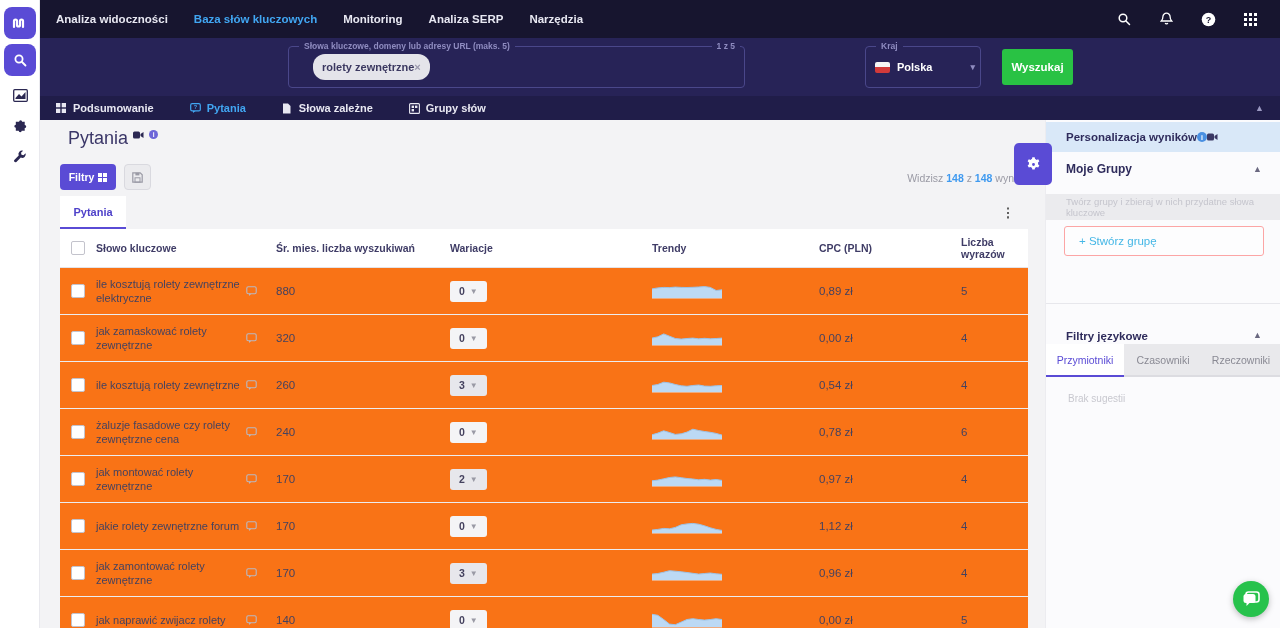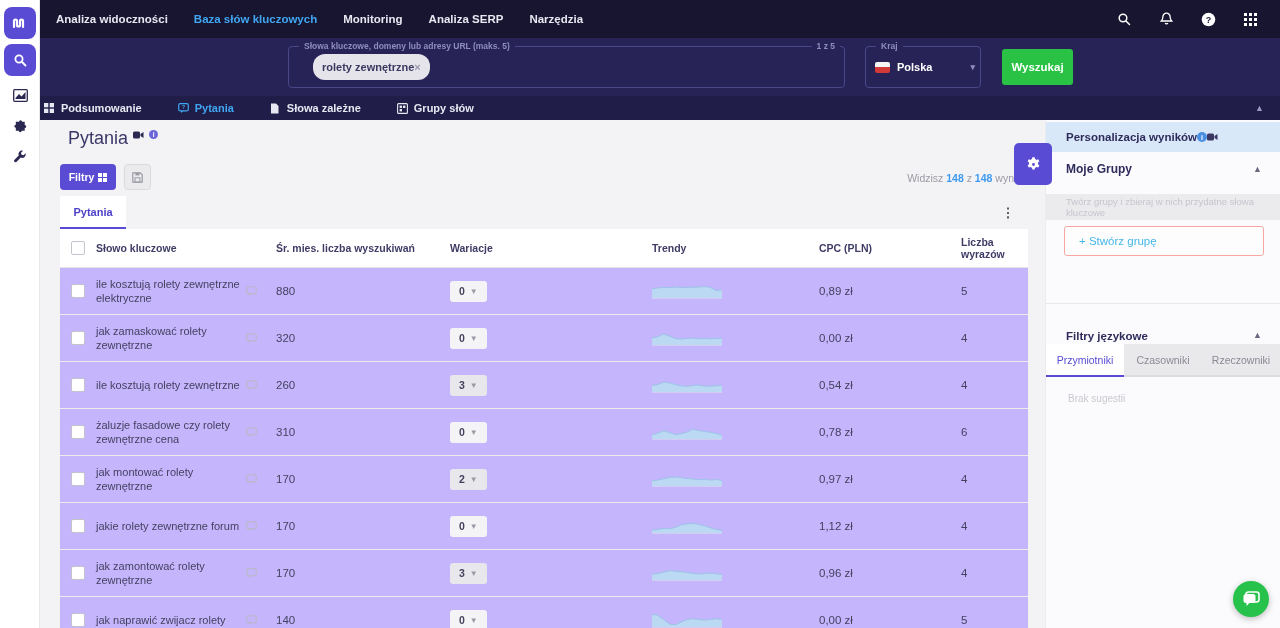--- a/index.html
+++ b/index.html
@@ -22,37 +22,37 @@
   #topnav-right { margin-left:auto; display:flex; align-items:center; gap:26px; padding-right:22px; }
   .top-ico { width:16px; height:16px; display:flex; align-items:center; justify-content:center; color:#ffffff; }
 
   
   #search-panel { position:absolute; left:40px; top:38px; width:1240px; height:58px; background:#272357; z-index:19; }
   .fieldset { position:absolute; border:1px solid #4a478a; border-radius:4px; }
   .fieldset .legend { position:absolute; top:-6px; left:10px; background:#272357; padding:0 5px;
     font-size:8.5px; color:#8f8cc0; font-weight:bold; white-space:nowrap; }
   .fieldset .legend-right { position:absolute; top:-6px; right:4px; background:#272357; padding:0 5px;
     font-size:8.5px; color:#8f8cc0; font-weight:bold; }
-  #kw-fieldset { left:248px; top:8px; width:557px; height:42px;text-align:center; }
+  #kw-fieldset { left:248px; top:8px; width:457px; height:42px;text-align:center; }
   .kw-tag { position:absolute; left:24px; top:7px; height:26px; background:#e4e4ea; border-radius:12px;
     display:flex; align-items:center; padding:0 9px; gap:0; font-size:11px; color:#3b3860; font-weight:bold; }
   .kw-tag .x { color:#9a98ad; font-size:11px; cursor:pointer; }
   #country-fieldset { left:825px; top:8px; width:116px; height:42px; }
   .country-inner { position:absolute; left:9px; top:0; height:100%; display:flex; align-items:center; gap:7px;
     font-size:11px; color:#ffffff; font-weight:bold; width:100px; }
   .flag { width:15px; height:11px; border-radius:2px; overflow:hidden; display:inline-block; }
   .flag .w { height:50%; background:#f5f5f5; } .flag .r { height:50%; background:#d23a3a; }
   .chev { margin-left:auto; color:#8f8cc0; font-size:9px; }
   #search-btn { position:absolute; left:962px; top:11px; width:71px; height:36px; background:#29c244;
     border:none; border-radius:3px; color:#fff; font-size:11.5px; font-weight:bold; cursor:pointer;
     font-family:"Liberation Sans", sans-serif; }
 
   
   #section-tabs { position:absolute; left:40px; top:96px; width:1240px; height:24px; background:#201d49;
-    display:flex; align-items:center; padding-left:4px; z-index:18; }
+    display:flex; align-items:center; padding-left:16px; z-index:18; }
   .sec-tab { display:flex; align-items:center; gap:6px; color:#e8e8f2; font-size:11px; font-weight:bold;
     margin-right:36px; cursor:pointer; }
   .sec-tab.active { color:#41a6f2; }
   .sec-ico { width:11px; height:11px; display:flex; align-items:center; }
   #tabs-collapse { margin-left:auto; padding-right:16px; color:#9b99c2; font-size:9px; cursor:pointer; }
 
   
   #content { position:absolute; left:40px; top:120px; width:1005px; height:508px; background:#f3f3f5; }
   #page-title-row { position:absolute; left:28px; top:8px; display:flex; align-items:flex-start; gap:5px; }
   #page-title { font-size:18px; color:#3b3768; }
@@ -69,21 +69,21 @@
   #results-line { position:absolute; right:10px; top:52px; font-size:10.5px; color:#9a9aa5; }
   #results-line b { color:#3f9af0; font-weight:bold; }
 
   #card { position:absolute; left:20px; top:76px; width:968px; height:432px; }
   #card-tabs { position:absolute; left:0; top:0; width:100%; height:33px; }
   #card-tab-active { position:absolute; left:0; top:0; width:66px; height:33px; background:#ffffff;
     border-bottom:2px solid #5a4bd5; display:flex; align-items:center; justify-content:center;
     font-size:11px; font-weight:bold; color:#4e41c9; cursor:pointer; }
   #card-menu { position:absolute; right:10px; top:6px; width:20px; height:20px; color:#555; font-size:13px;
     display:flex; align-items:center; justify-content:center; cursor:pointer; font-weight:bold; }
-  #table { position:absolute; left:0; top:33px; width:100%; height:399px; background:#c4b5fd; overflow:hidden; }
+  #table { position:absolute; left:0; top:33px; width:100%; height:399px; background:#f97316; overflow:hidden; }
   .trow { display:grid; grid-template-columns:36px 150px 30px 160px 156px 165px 140px 1fr;
     align-items:center; border-bottom:1px solid #ececef; }
   #thead { height:39px; background:#fff; border-bottom:1px solid #e3e3e8; }
   .th { font-size:10.5px; font-weight:bold; color:#3f3c66; }
   .cell-check { display:flex; justify-content:center; }
   .checkbox { width:14px; height:14px; border:1px solid #c3c3cc; border-radius:2px; background:#fff; cursor:pointer; }
   .pad-var { padding-left:14px; } .pad-trend { padding-left:60px; } .pad-cpc { padding-left:62px; }
   .pad-words { padding-left:64px; }
   .drow { height:47px; }
   .kw { font-size:11px; color:#45425f; line-height:1.3; }
@@ -413,21 +413,21 @@
     <div class="cell-check">
               <div class="checkbox"></div>
             </div>
     <div class="kw">żaluzje fasadowe czy rolety zewnętrzne cena</div>
     <div class="kw-ico">
       <svg width="11" height="11" viewBox="0 0 11 11">
                 <rect x="0.8" y="0.8" width="9.4" height="7" rx="1.5" fill="none" stroke="#b9b9c2" stroke-width="1.1"></rect>
                 <path d="M3 7.8 L3 10 L5.4 7.8" fill="#b9b9c2"></path>
               </svg>
     </div>
-    <div class="num">310</div>
+    <div class="num">240</div>
     <div class="pad-var"><span class="var-pill">
                 <span>0</span>
                 <span class="pc">▼</span>
               </span></div>
     <div class="pad-trend"><span class="spark-slot"><svg class="spark" width="70" height="16" viewBox="0 0 70 16">
                   <line x1="0" y1="15" x2="70" y2="15" stroke="#e3e3e8" stroke-width="1"></line>
                   <polygon points="0,15 0.0,10.8 5.8,9.1 11.7,6.8 17.5,8.5 23.3,10.4 29.2,9.8 35.0,8.1 40.8,5.2 46.7,6.5 52.5,7.5 58.3,8.3 64.2,9.4 70.0,11.1 70,15" fill="#bcd9f4"></polygon>
                   <polyline points="0.0,10.8 5.8,9.1 11.7,6.8 17.5,8.5 23.3,10.4 29.2,9.8 35.0,8.1 40.8,5.2 46.7,6.5 52.5,7.5 58.3,8.3 64.2,9.4 70.0,11.1" fill="none" stroke="#9cc3e8" stroke-width="1"></polyline>
                 </svg></span></div>
     <div class="num pad-cpc">0,78 zł</div>

